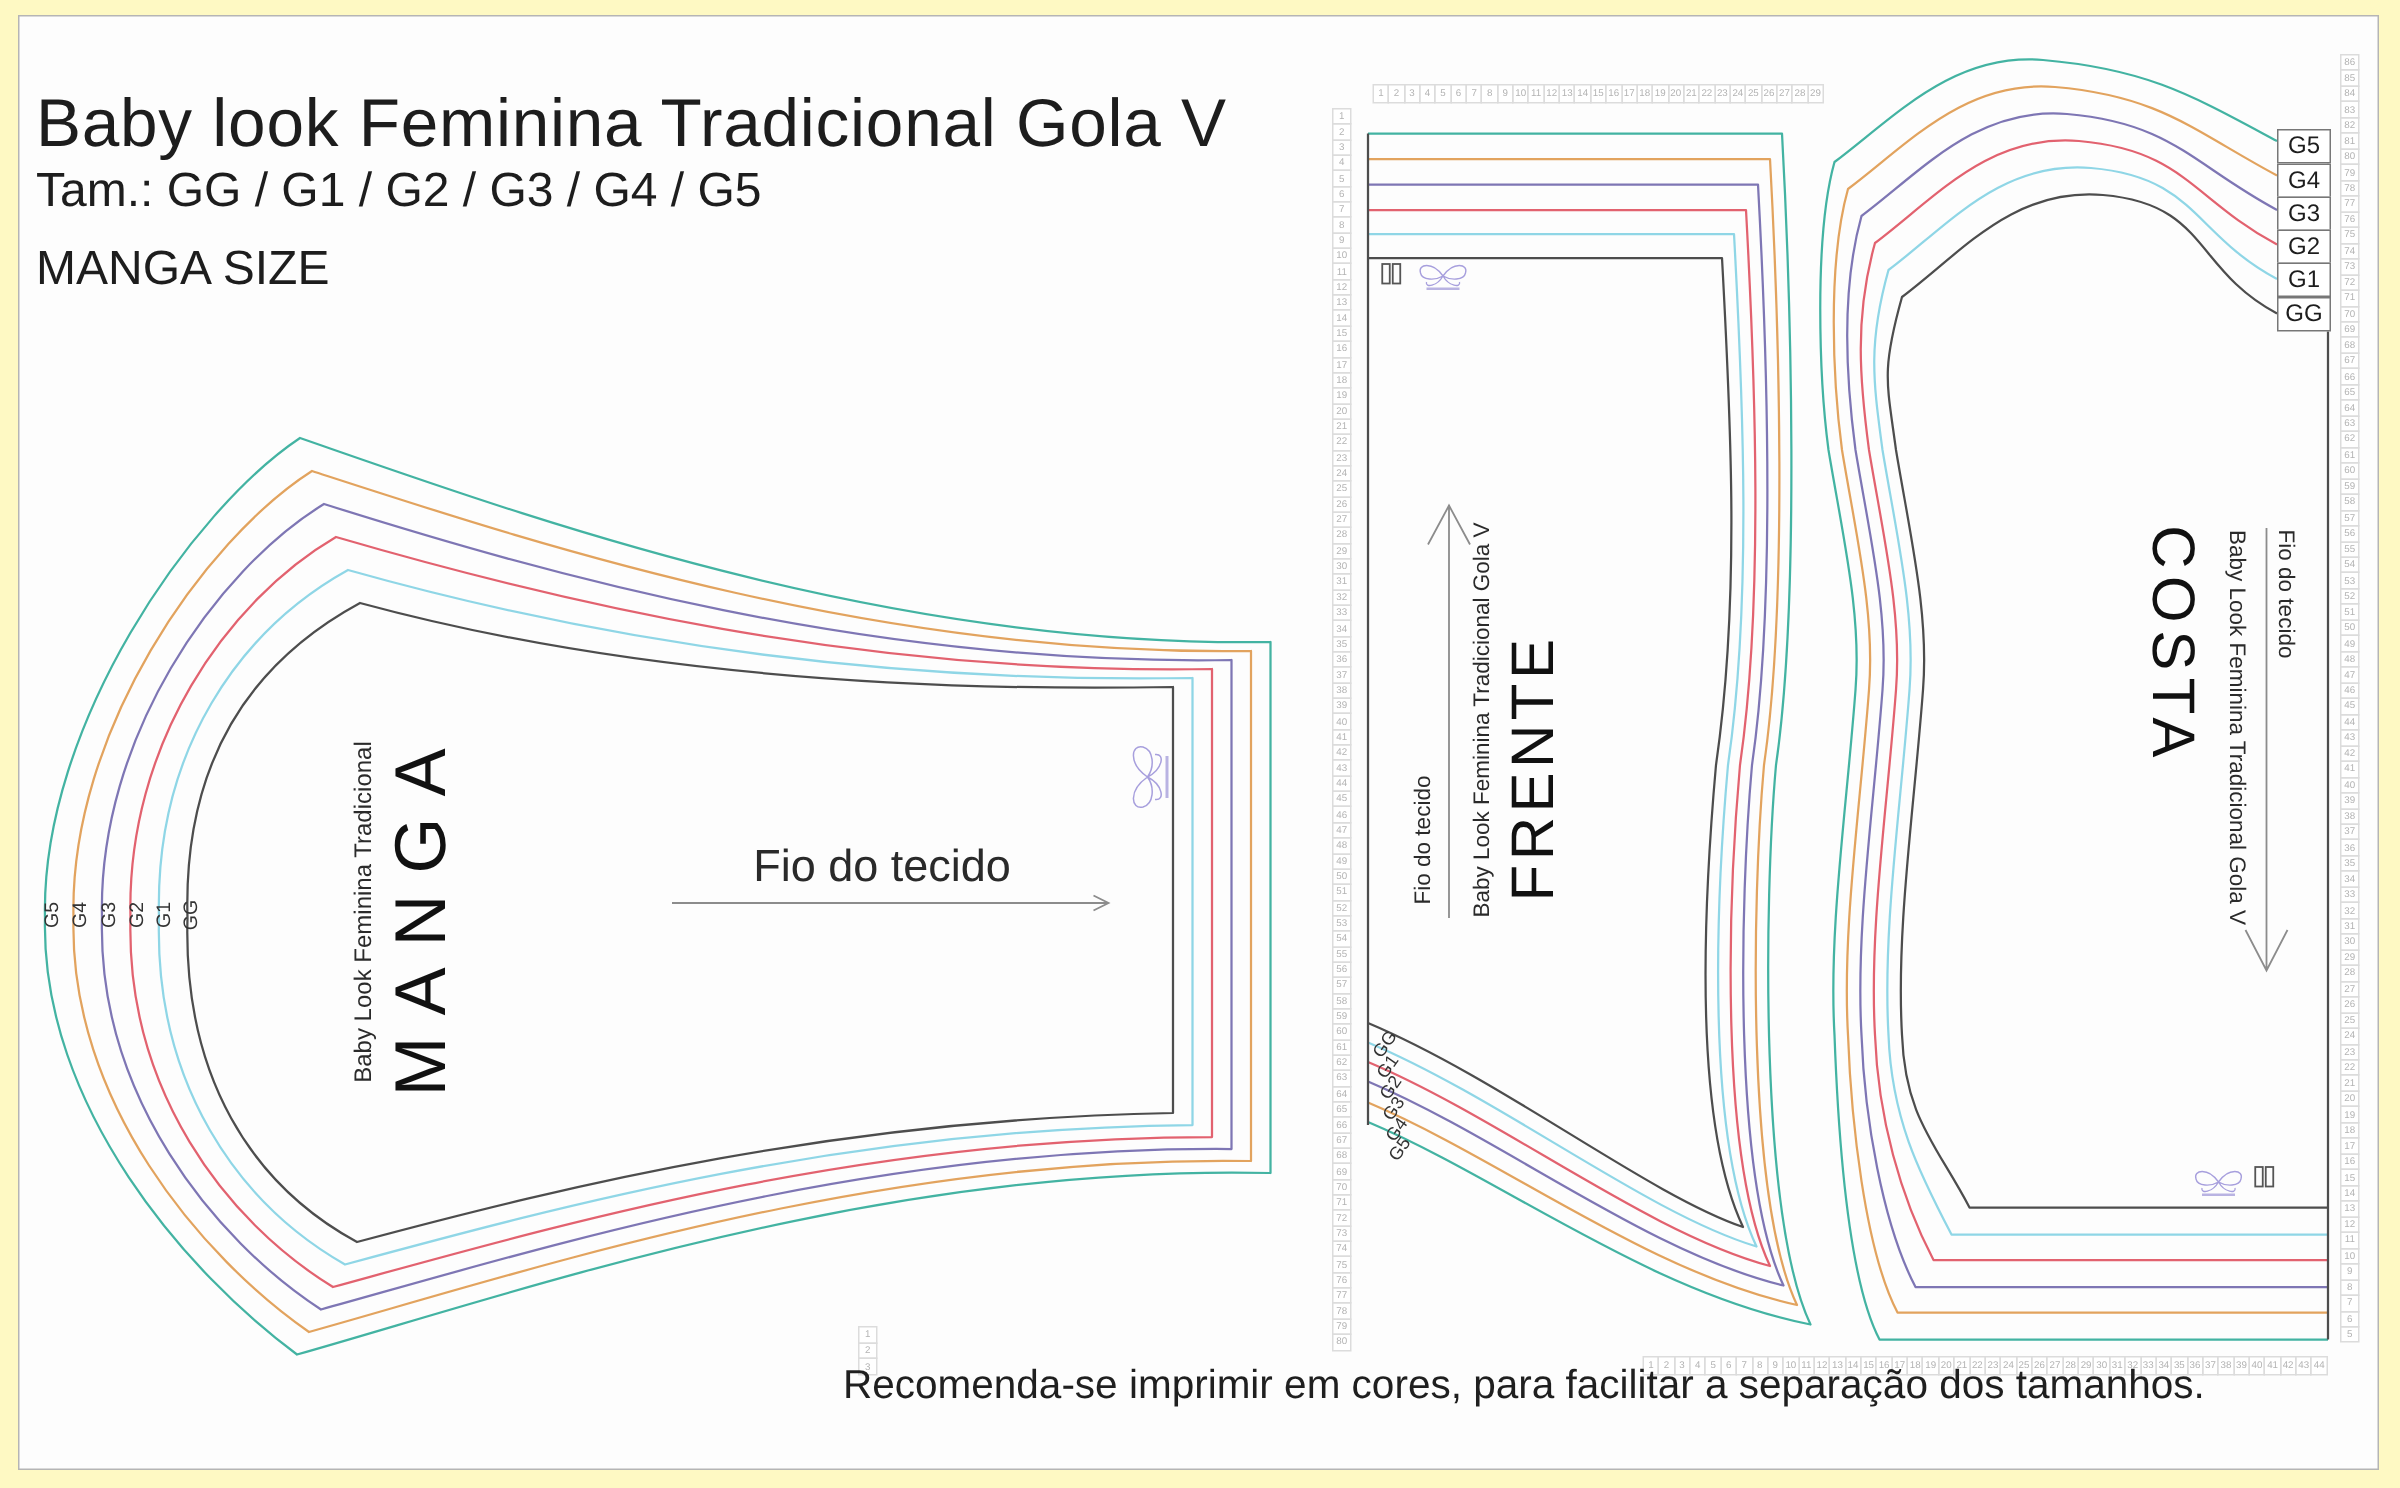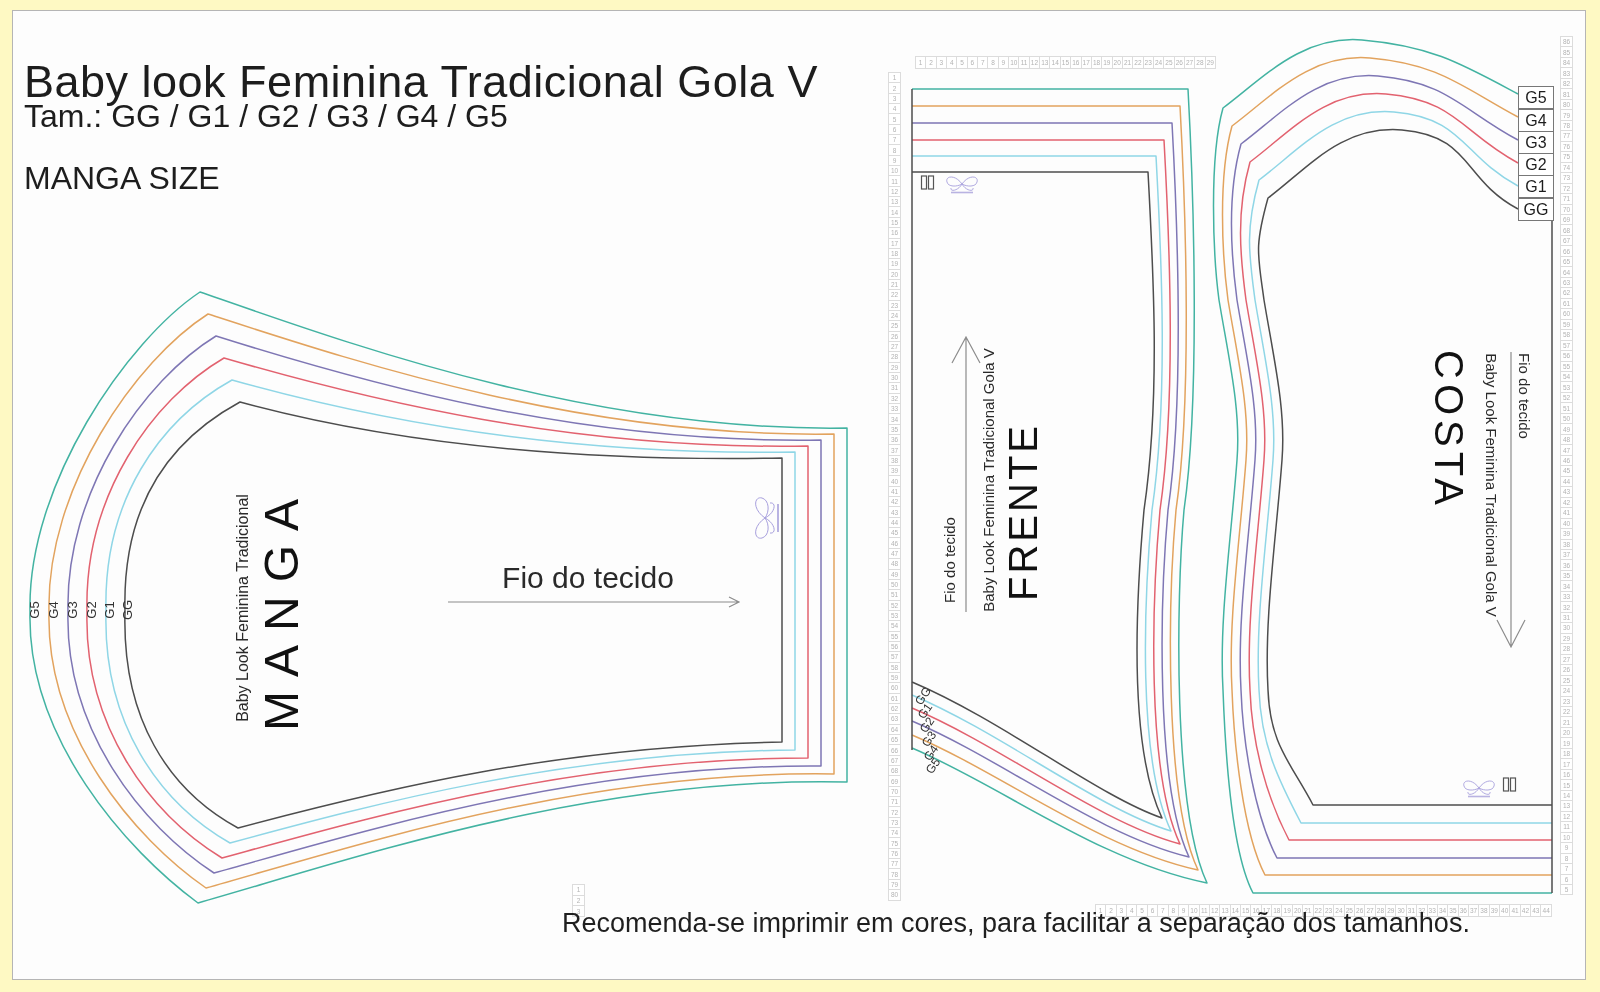--- a/index.html
+++ b/index.html
@@ -27,21 +27,21 @@
   .sizebox{position:absolute;width:34px;height:21px;border:1px solid #777;background:#fff;display:flex;align-items:center;justify-content:center;font-size:16px;color:#1d1d1d;}
   .logo{position:absolute;}
 </style>
 </head>
 <body>
 
 <div id="canvas">
   <div class="page"></div>
 
   <div class="t title1" style="left:24px;top:56px;">Baby look Feminina Tradicional Gola V</div>
-  <div class="t title2" style="left:24px;top:98px;">Tam.: GG / G1 / G2 / G3 / G4 / G5</div>
+  <div class="t title2" style="left:24px;top:108px;">Tam.: GG / G1 / G2 / G3 / G4 / G5</div>
   <div class="t title2" style="left:24px;top:160px;">MANGA SIZE</div>
 
   <svg class="overlay" width="1600" height="992" viewBox="0 0 1600 992">
 
     <g fill="none" stroke-width="1.5" stroke-linejoin="round">
       <path fill="none" d="M30,612 C27,484 128,340 200,292 C350,344 590,432 847,428 L847,782 C590,776 350,860 198,903 C126,850 27,738 30,612 Z" stroke="#43b3a2"></path>
       <path fill="none" d="M49,612 C46,488 136,360 208,314 C356,362 584,438 834,434 L834,774 C584,770 356,846 206,888 C134,838 46,734 49,612 Z" stroke="#e2a35e"></path>
       <path fill="none" d="M68,612 C65,492 144,380 216,336 C362,382 578,444 821,440 L821,766 C578,764 362,832 214,873 C142,826 65,730 68,612 Z" stroke="#7e76b4"></path>
       <path fill="none" d="M87,612 C84,496 152,400 224,358 C368,400 572,450 808,446 L808,758 C572,758 368,818 222,858 C150,814 84,726 87,612 Z" stroke="#e2626f"></path>
       <path fill="none" d="M106,612 C103,500 160,420 232,380 C374,420 566,456 795,452 L795,750 C566,752 374,804 230,843 C158,802 103,722 106,612 Z" stroke="#8fd6e6"></path>

